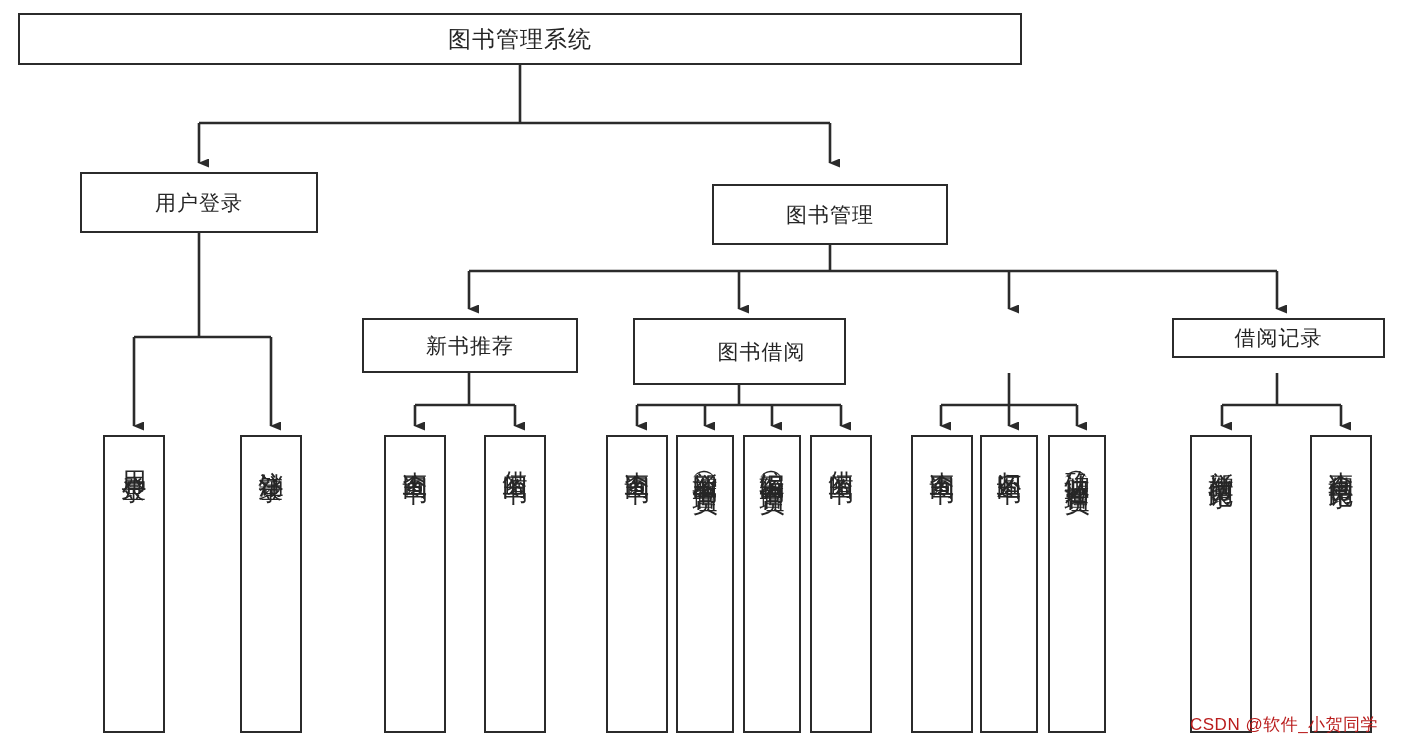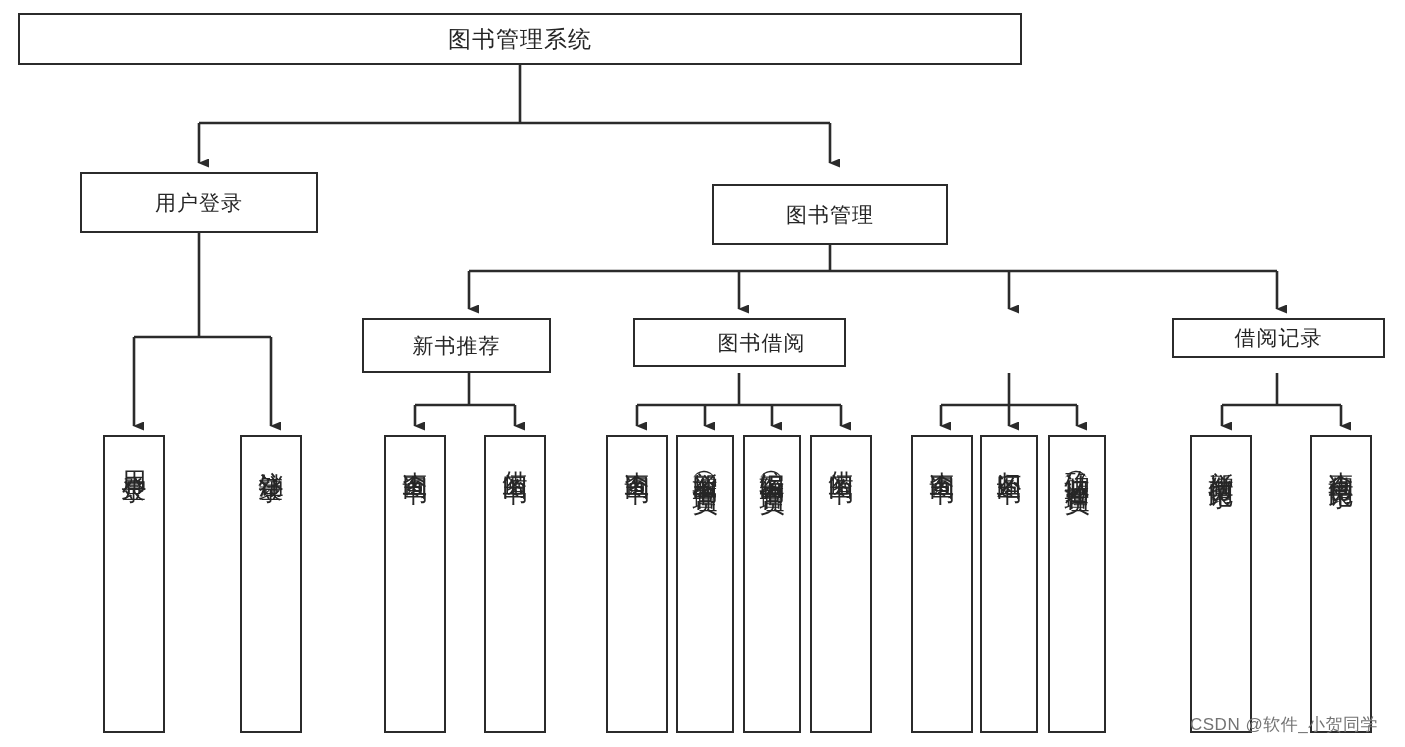--- a/index.html
+++ b/index.html
@@ -51,21 +51,21 @@
     letter-spacing:3px;
     height:auto;
     max-height:272px;
   }
   .leaf.tall .lbl{max-height:278px;}
 
   #watermark{
     position:absolute;
     left:1190px;top:713px;
     font-size:17px;
-    color:#737373;
+    color:#b91c1c;
     white-space:nowrap;
     z-index:5;
     letter-spacing:.5px;
   }
 </style>
 </head>
 <body>
 
 <div id="stage">
 
@@ -124,25 +124,25 @@
   </div>
 
   <div class="node lvl2" style="left:80px;top:172px;width:238px;height:61px;">
     <span class="lbl">用户登录</span>
   </div>
 
   <div class="node lvl2" style="left:712px;top:172px;width:236px;height:61px;margin-top:12px;">
     <span class="lbl">图书管理</span>
   </div>
 
-  <div class="node lvl3" style="left:362px;top:318px;width:189px;height:55px;">
+  <div class="node lvl3" style="left:362px;top:318px;width:216px;height:55px;">
     <span class="lbl">新书推荐</span>
   </div>
 
-  <div class="node lvl3" style="left:633px;top:318px;width:213px;height:49px;padding-left:44px;">
+  <div class="node lvl3" style="left:633px;top:318px;width:213px;height:67px;padding-left:44px;">
     <span class="lbl">图书借阅</span>
   </div>
 
 
   <div class="node lvl3" style="left:1172px;top:318px;width:213px;height:40px;">
     <span class="lbl">借阅记录</span>
   </div>
 
   <div class="node leaf" style="left:103px;top:435px;width:62px;height:298px;">
     <span class="lbl">用户登录</span>

